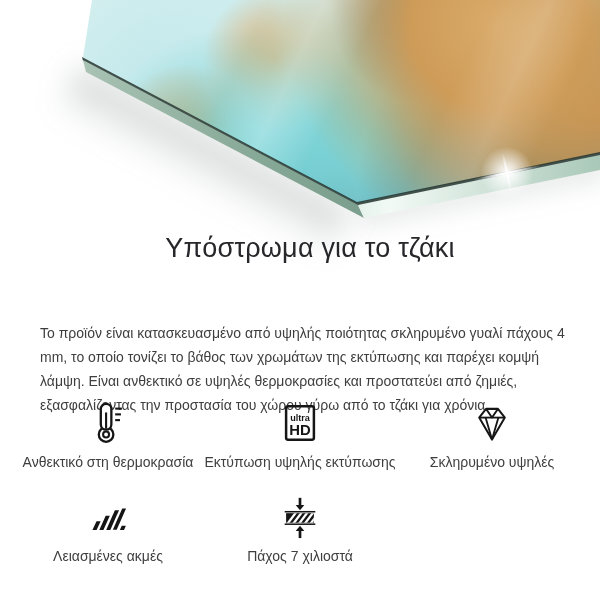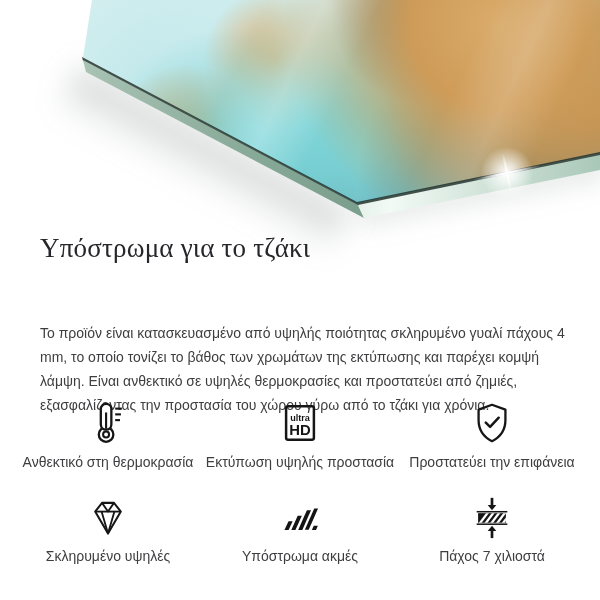--- a/index.html
+++ b/index.html
@@ -62,22 +62,22 @@
   .sparkle .glow{
     position:absolute;left:-30px;top:-30px;width:60px;height:60px;border-radius:50%;
     background:radial-gradient(circle,rgba(255,255,255,1) 0%,rgba(255,255,255,0.7) 22%,rgba(255,255,255,0) 62%);
   }
   .sparkle .ray-h{position:absolute;left:-34px;top:-1px;width:68px;height:2px;background:linear-gradient(90deg,rgba(255,255,255,0),#fff 45%,#fff 55%,rgba(255,255,255,0));}
   .sparkle .ray-v{position:absolute;left:-1px;top:-20px;width:2px;height:40px;background:linear-gradient(180deg,rgba(255,255,255,0),#fff 45%,#fff 55%,rgba(255,255,255,0));}
 
   
   .heading{
     position:absolute;left:40px;top:231px;width:540px;
-    font-family:Liberation Serif, serif;
-    font-size:27px;line-height:34px;color:#27272b;letter-spacing:.2px;
+    font-family:Liberation Sans, sans-serif;
+    font-size:27px;line-height:34px;color:#27272b;letter-spacing:.2px;text-align:center;
   }
   .desc{
     position:absolute;left:40px;top:307px;width:534px;
     font-size:14px;line-height:24px;color:#3e3e40;
   }
 
   
   .features{
     position:absolute;left:12px;top:398px;width:576px;
     display:grid;grid-template-columns:1fr 1fr 1fr;row-gap:22px;
@@ -129,32 +129,23 @@
   </div>
 
   <div class="feature">
     <div class="icon-box">
       <svg class="icn" width="46" height="46" viewBox="0 0 48 48" fill="none">
         <rect x="9.5" y="6.5" width="29" height="35" rx="2" stroke="#161616" stroke-width="2.6"></rect>
         <text x="24" y="21.5" text-anchor="middle" fill="#161616" stroke="none" font-family="Liberation Sans, DejaVu Sans, sans-serif" font-size="9.5" font-weight="bold">ultra</text>
         <text x="24" y="37" text-anchor="middle" fill="#161616" stroke="none" font-family="Liberation Sans, DejaVu Sans, sans-serif" font-size="15.5" font-weight="bold">HD</text>
       </svg>
     </div>
-    <div class="feature-label">Εκτύπωση υψηλής προστασία</div>
+    <div class="feature-label">Εκτύπωση υψηλής εκτύπωσης</div>
   </div>
 
-  <div class="feature">
-    <div class="icon-box">
-      <svg class="icn" width="46" height="46" viewBox="0 0 48 48" fill="none" stroke="#161616">
-        <path d="M24 5 L38 10 L38 21 C38 31.5 32.5 38.5 24 43 C15.5 38.5 10 31.5 10 21 L10 10 Z" stroke-width="2.4" stroke-linejoin="round"></path>
-        <path d="M17.5 23.5 L22 28 L31 18.5" stroke-width="2.6" stroke-linecap="round" stroke-linejoin="round"></path>
-      </svg>
-    </div>
-    <div class="feature-label">Προστατεύει την επιφάνεια</div>
-  </div>
 
   <div class="feature">
     <div class="icon-box">
       <svg class="icn" width="44" height="44" viewBox="0 0 48 48" fill="none" stroke="#161616">
         <path d="M10 17 L17.5 7.5 L30.5 7.5 L38 17 L24 41 Z" stroke-width="2.2" stroke-linejoin="round"></path>
         <path d="M10 17 H38" stroke-width="2"></path>
         <path d="M17.5 7.5 L24 17 L30.5 7.5" stroke-width="2" stroke-linejoin="round"></path>
         <path d="M17 17 L24 41 M31 17 L24 41" stroke-width="2"></path>
       </svg>
     </div>
@@ -164,21 +155,21 @@
   <div class="feature">
     <div class="icon-box">
       <svg class="icn" width="44" height="44" viewBox="0 0 48 48" fill="#141414" stroke="none">
         <path d="M7 37 L11.5 37 L16 27.5 L11.5 27.5 Z"></path>
         <path d="M14.5 37 L19 37 L26 21.5 L21.5 21.5 Z"></path>
         <path d="M22 37 L26.5 37 L36 15.5 L31.5 15.5 Z"></path>
         <path d="M29.5 37 L34 37 L45 12 L40.5 12 Z" transform="scale(0.93) translate(2,2.6)"></path>
         <path d="M37 37 L41.5 37 L43.5 32.5 L39 32.5 Z"></path>
       </svg>
     </div>
-    <div class="feature-label">Υπόστρωμα ακμές</div>
+    <div class="feature-label">Λειασμένες ακμές</div>
   </div>
 
   <div class="feature">
     <div class="icon-box">
       <svg class="icn" width="46" height="46" viewBox="0 0 48 48" fill="none">
         <line x1="8" y1="18.5" x2="40" y2="18.5" stroke="#161616" stroke-width="1.6"></line>
         <line x1="8" y1="31.5" x2="40" y2="31.5" stroke="#161616" stroke-width="1.6"></line>
         <g>
           <clipPath id="barclip">
               <rect x="9.5" y="20" width="29" height="10"></rect>

